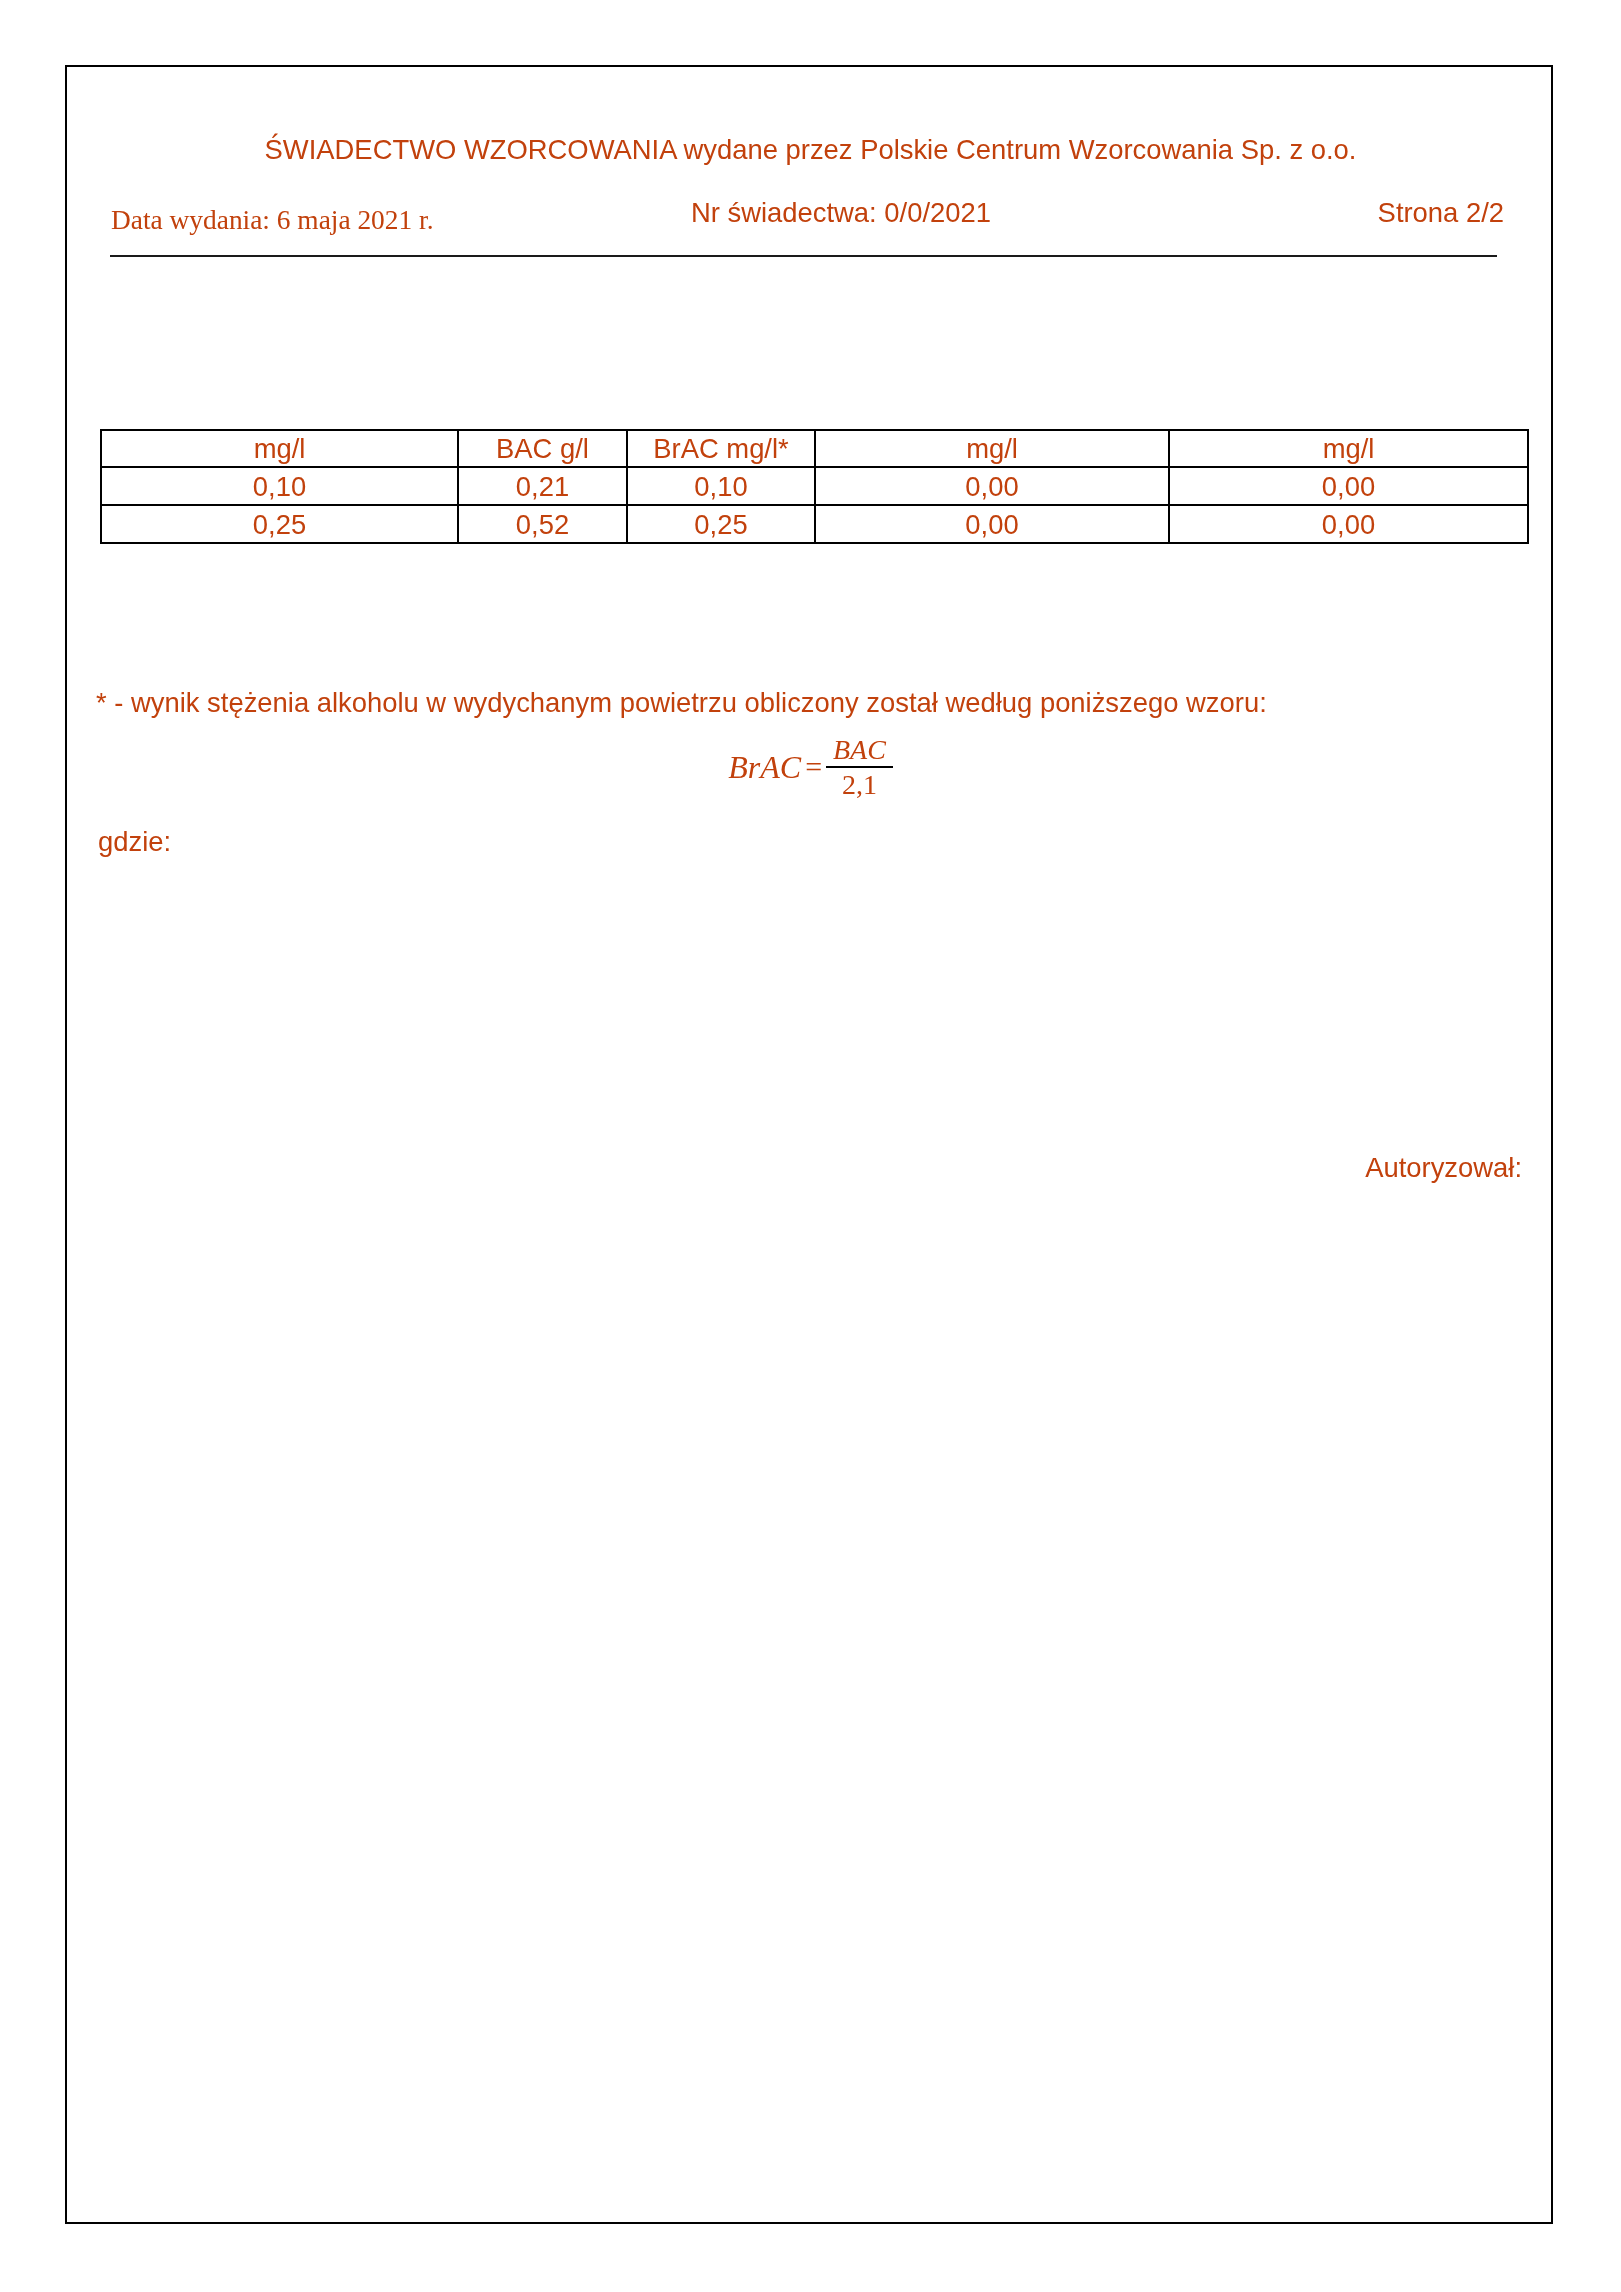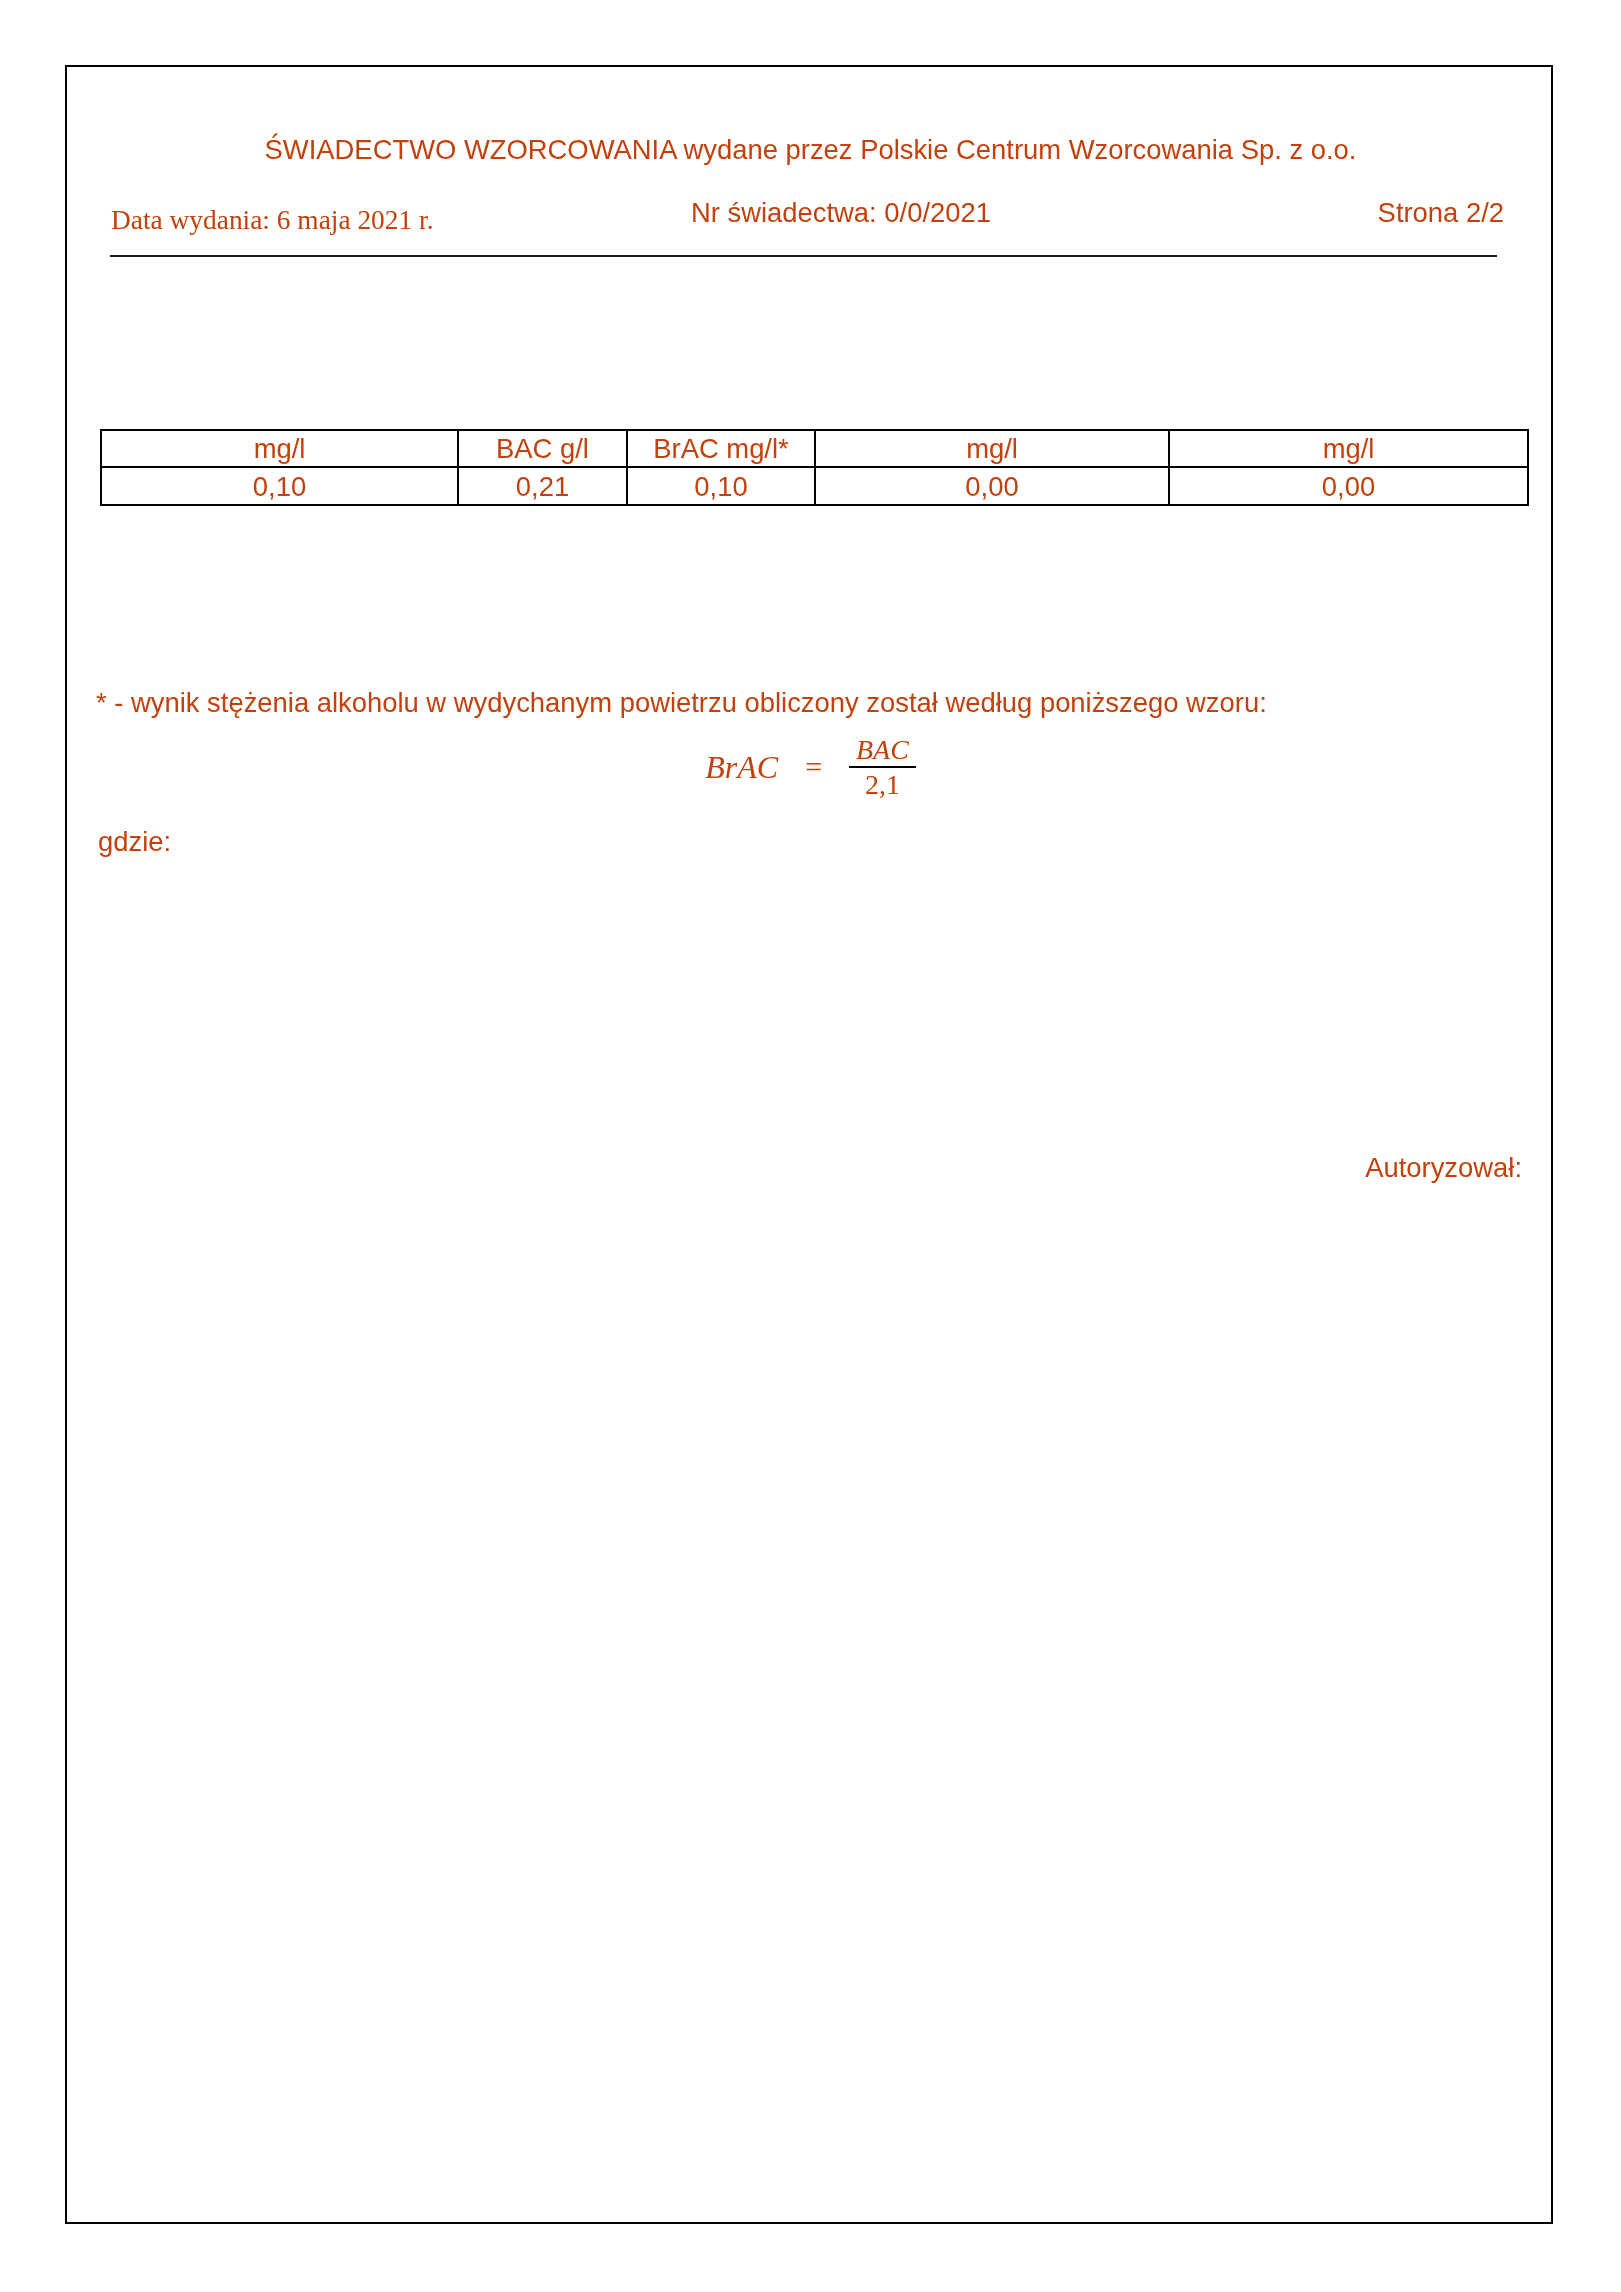--- a/index.html
+++ b/index.html
@@ -87,21 +87,21 @@
     white-space: nowrap;
   }
   .formula {
     position: absolute;
     left: 0;
     top: 735px;
     width: 100%;
     display: flex;
     justify-content: center;
     align-items: center;
-    gap: 27px;
+    gap: 4px;
     font-family: "Liberation Serif", serif;
   }
   .formula-lhs {
     font-style: italic;
     font-size: 32px;
   }
   .formula-eq {
     font-size: 30px;
   }
   .formula-frac {
@@ -174,20 +174,27 @@
         <td>mg/l</td>
         <td>mg/l</td>
       </tr>
       <tr class="row-data">
         <td>0,10</td>
         <td>0,21</td>
         <td>0,10</td>
         <td>0,00</td>
         <td>0,00</td>
       </tr>
+      <tr class="row-data">
+        <td>0,25</td>
+        <td>0,52</td>
+        <td>0,25</td>
+        <td>0,00</td>
+        <td>0,00</td>
+      </tr>
     </tbody>
   </table>
 
   <div class="footnote-text">* - wynik stężenia alkoholu w wydychanym powietrzu obliczony został według poniższego wzoru:</div>
 
   <div class="formula">
     <span class="formula-lhs">BrAC</span>
     <span class="formula-eq">=</span>
     <span class="formula-frac">
       <span class="formula-num">BAC</span>

